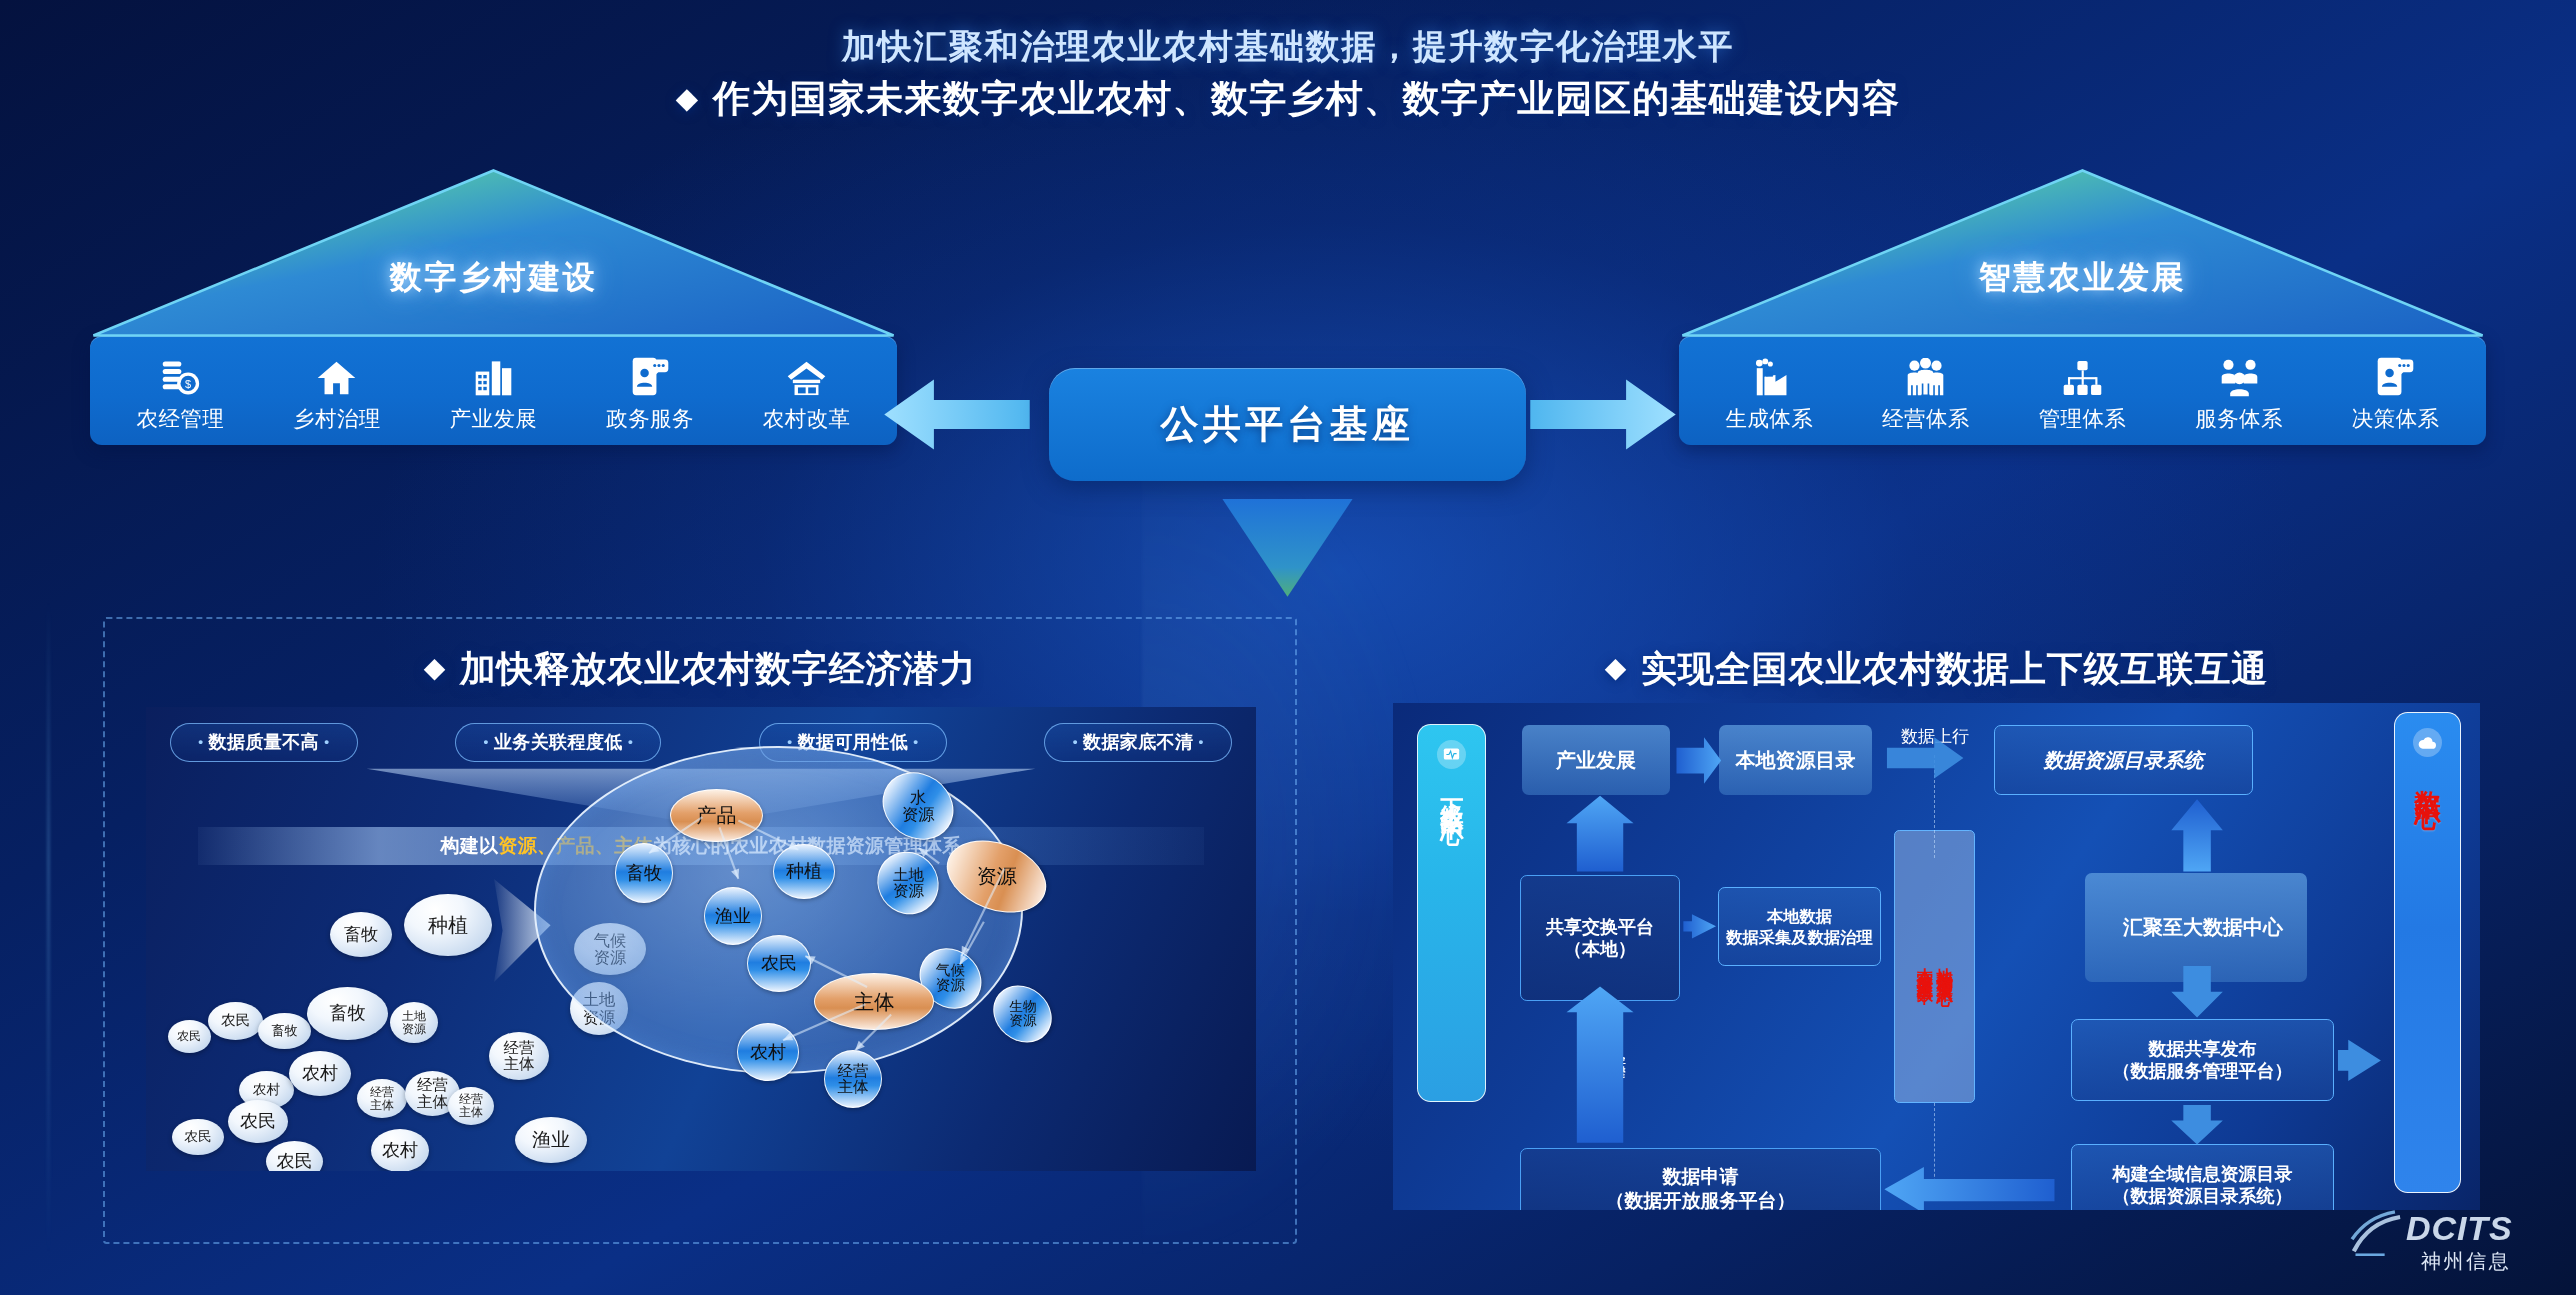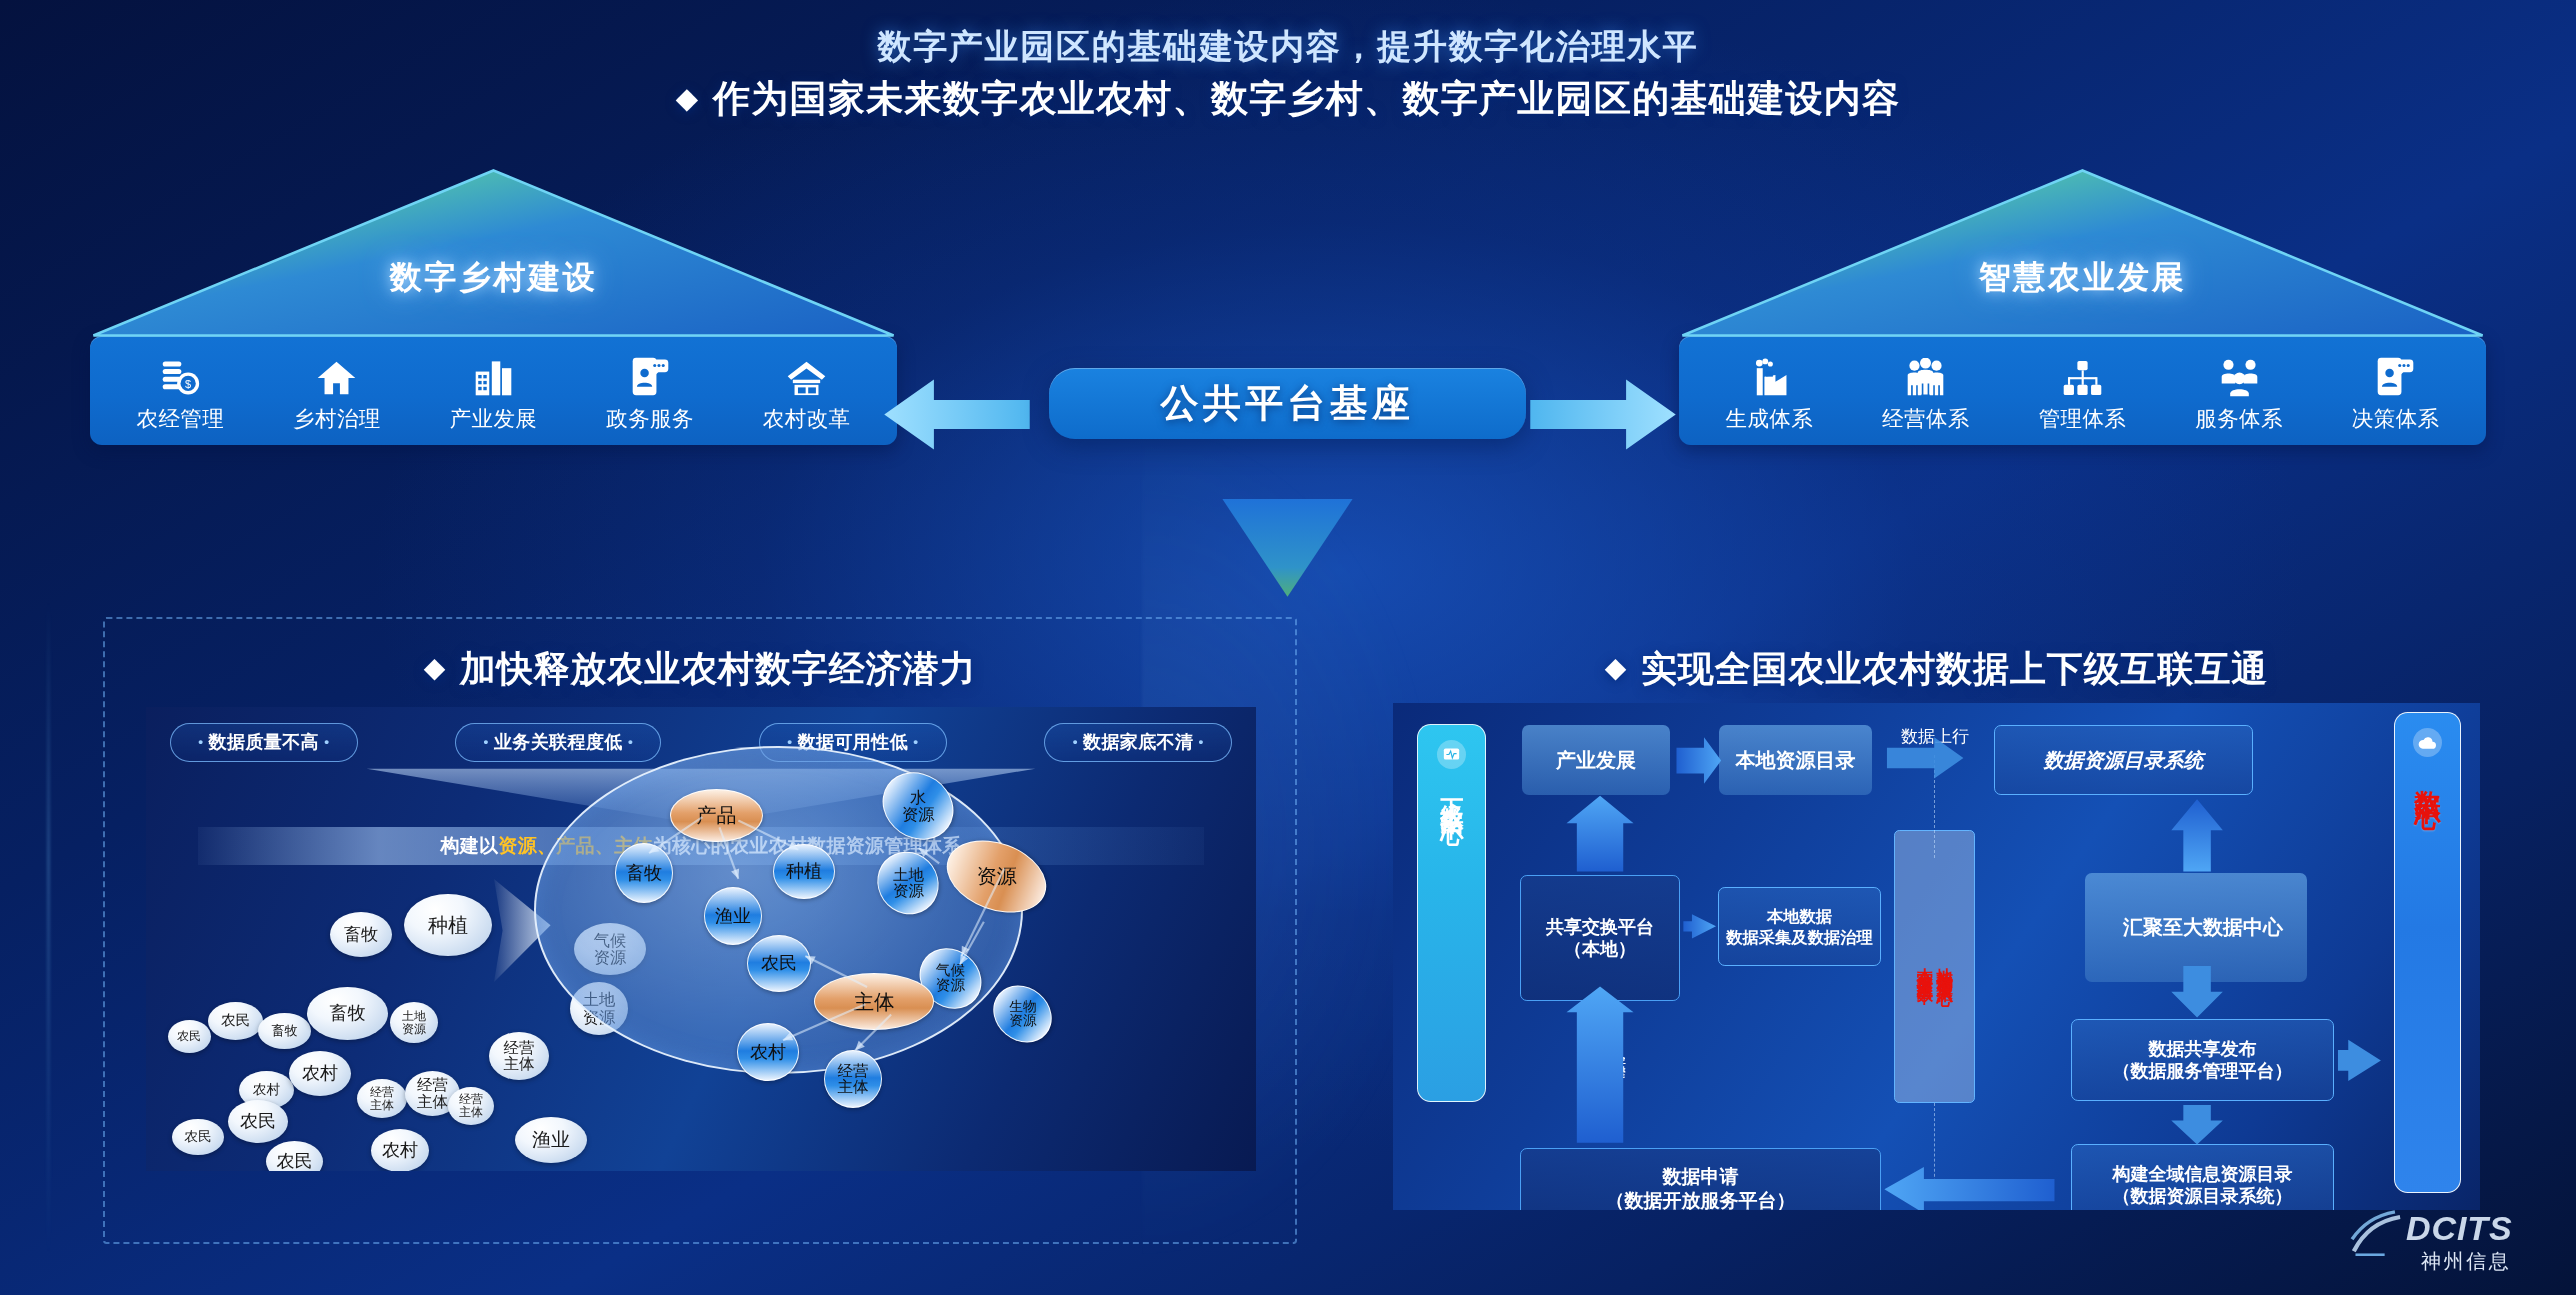--- a/index.html
+++ b/index.html
@@ -68,21 +68,21 @@
   .cell .lb {
     margin-top: 6.9px; color: #ffffff; font-size: 21.5px; letter-spacing: 0.4px;
     white-space: nowrap;
   }
 
   #houseLeft { left: 90px; top: 167px; width: 807px; }
   #houseRight { left: 1679px; top: 167px; width: 807px; }
 
   
   #platform {
-    position: absolute; left: 1049px; top: 368px; width: 477px; height: 71px;
+    position: absolute; left: 1049px; top: 368px; width: 477px; height: 113px;
     border-radius: 26px;
     background: linear-gradient(180deg, #1a82e0 0%, #0e6ccb 100%);
     display: flex; align-items: center; justify-content: center;
     box-shadow: inset 0 0.9px 0 rgba(255,255,255,.3), 0 6.9px 24px rgba(0,30,90,.5);
   }
   #platform span {
     color:#fff; font-size: 38px; font-weight: bold; letter-spacing: 4.3px;
     text-shadow: 0 1.7px 8.6px rgba(0,30,90,.6);
   }
   .harrow { position: absolute; top: 376px; }
@@ -221,21 +221,21 @@
   #logo .cn { position: absolute; left: 79px; top: 65px; color: #e9f2ff; font-size: 20px; letter-spacing: 2.6px; opacity: .95; }
   #logo .mark { position: absolute; left: 3.4px; top: 22px; }
 </style>
 </head>
 <body>
 
 <div id="stage">
   <div class="swoosh sw1"></div>
   <div class="swoosh sw2"></div>
 
-  <div class="headline">数字产业园区的基础建设内容，提升数字化治理水平</div>
+  <div class="headline">加快汇聚和治理农业农村基础数据，提升数字化治理水平</div>
   <div class="subhead">
     <span class="dia">◆</span><span>作为国家未来数字农业农村、数字乡村、数字产业园区的基础建设内容</span>
   </div>
 
   <div class="house" id="houseLeft">
     <div class="roof">
       <svg viewBox="0 0 940 200" preserveAspectRatio="none" height="172">
         <defs>
           <linearGradient id="roofGL" x1="0" y1="0" x2="1" y2="1">
             <stop offset="0%" stop-color="#3fa9d8"></stop>

